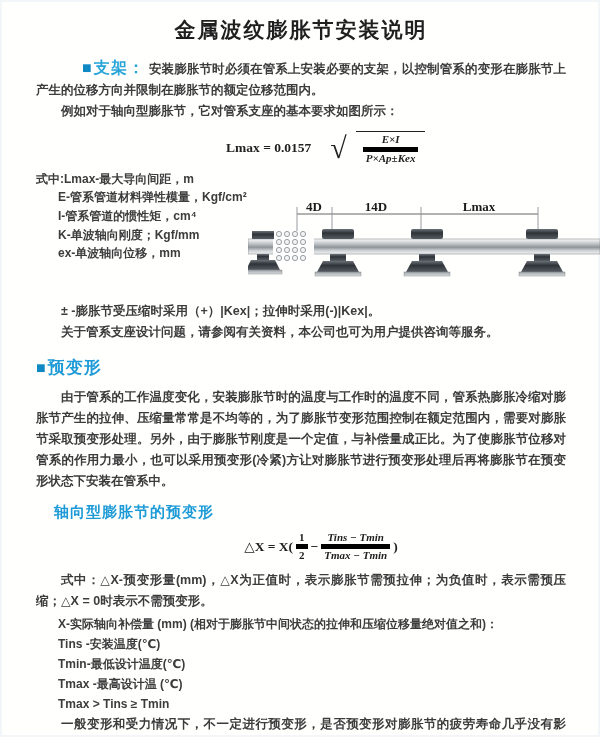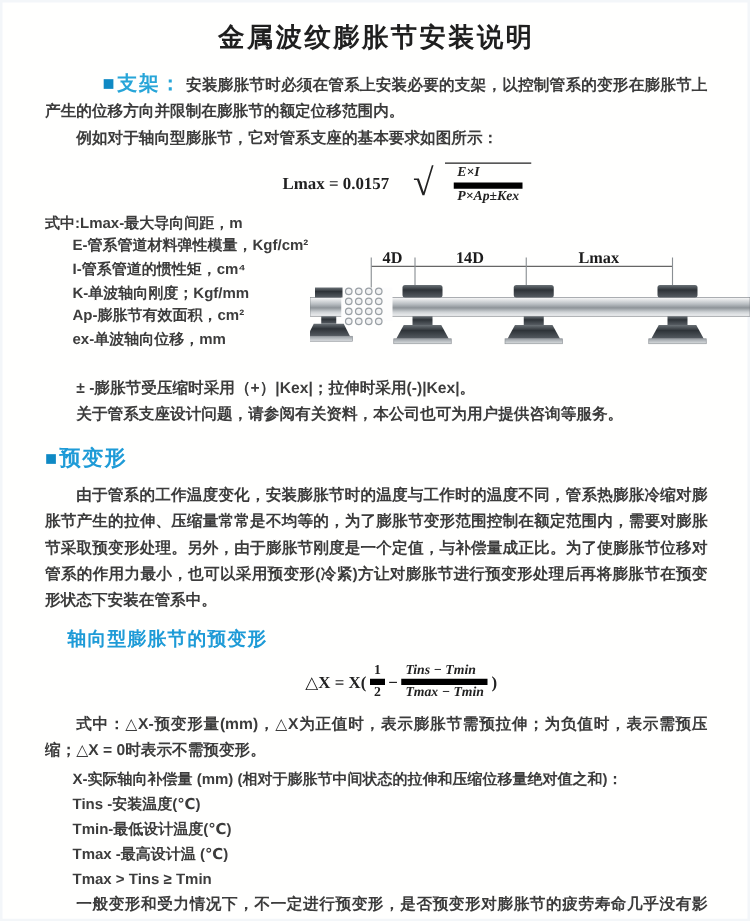--- a/index.html
+++ b/index.html
@@ -18,21 +18,21 @@
   .sec-h{margin:13px 0 8px;font-size:17px;font-weight:700;color:#1e9bd7;letter-spacing:1px;}
   .sec-h .sq{font-size:16px;}
   .sub-h{margin:11px 0 5px 18px;font-size:15px;font-weight:700;color:#1e9bd7;letter-spacing:1px;}
 
   .formula-row{display:flex;align-items:center;font-family:"Liberation Serif","DejaVu Serif",serif;
     font-size:13.5px;font-weight:700;color:#222;}
   .lmax-row{margin:9px 0 4px 190px;gap:12px;}
   .axial-row{justify-content:center;margin:9px 0 7px 40px;}
   .sqrt{font-size:30px;font-weight:400;line-height:1;margin:0 -3px 0 7px;color:#222;}
   .root-body{display:inline-block;border-top:1.6px solid #222;padding:1px 4px 0;}
-  .frac{display:inline-block;text-align:left;font-size:11px;font-weight:700;line-height:1.25;
+  .frac{display:inline-block;text-align:center;font-size:11px;font-weight:700;line-height:1.25;
     vertical-align:middle;margin:0 3px;}
   .frac .fnum{display:block;padding:0 3px;}
   .frac .fden{display:block;border-top:5px solid #000000;padding:0 3px;}
   .ital{font-style:italic;}
 
   .vars-wrap{position:relative;margin-top:3px;height:131px;}
   .vars{list-style:none;margin:0;padding:0;font-size:12px;line-height:18.7px;font-weight:600;}
   .vars li{padding-left:22px;}
   .vars li:first-child{padding-left:0;}
   .diagram{position:absolute;top:31px;right:-34px;}
@@ -60,21 +60,20 @@
       </span>
     </span>
   </div>
 
   <div class="vars-wrap">
     <ul class="vars">
       <li>式中:Lmax-最大导向间距，m</li>
       <li>E-管系管道材料弹性模量，Kgf/cm²</li>
       <li>I-管系管道的惯性矩，cm⁴</li>
       <li>K-单波轴向刚度；Kgf/mm</li>
-      <li>Ap-膨胀节有效面积，cm²</li>
       <li>ex-单波轴向位移，mm</li>
     </ul>
 
     <svg class="diagram" width="352" height="95" viewBox="0 0 352 95">
       <defs>
         <linearGradient id="pipeGrad" x1="0" y1="0" x2="0" y2="1">
           <stop offset="0" stop-color="#fafafa"></stop>
             <stop offset="0.35" stop-color="#b9bec2"></stop>
           <stop offset="0.55" stop-color="#8e9499"></stop>
             <stop offset="0.78" stop-color="#cfd3d6"></stop>

